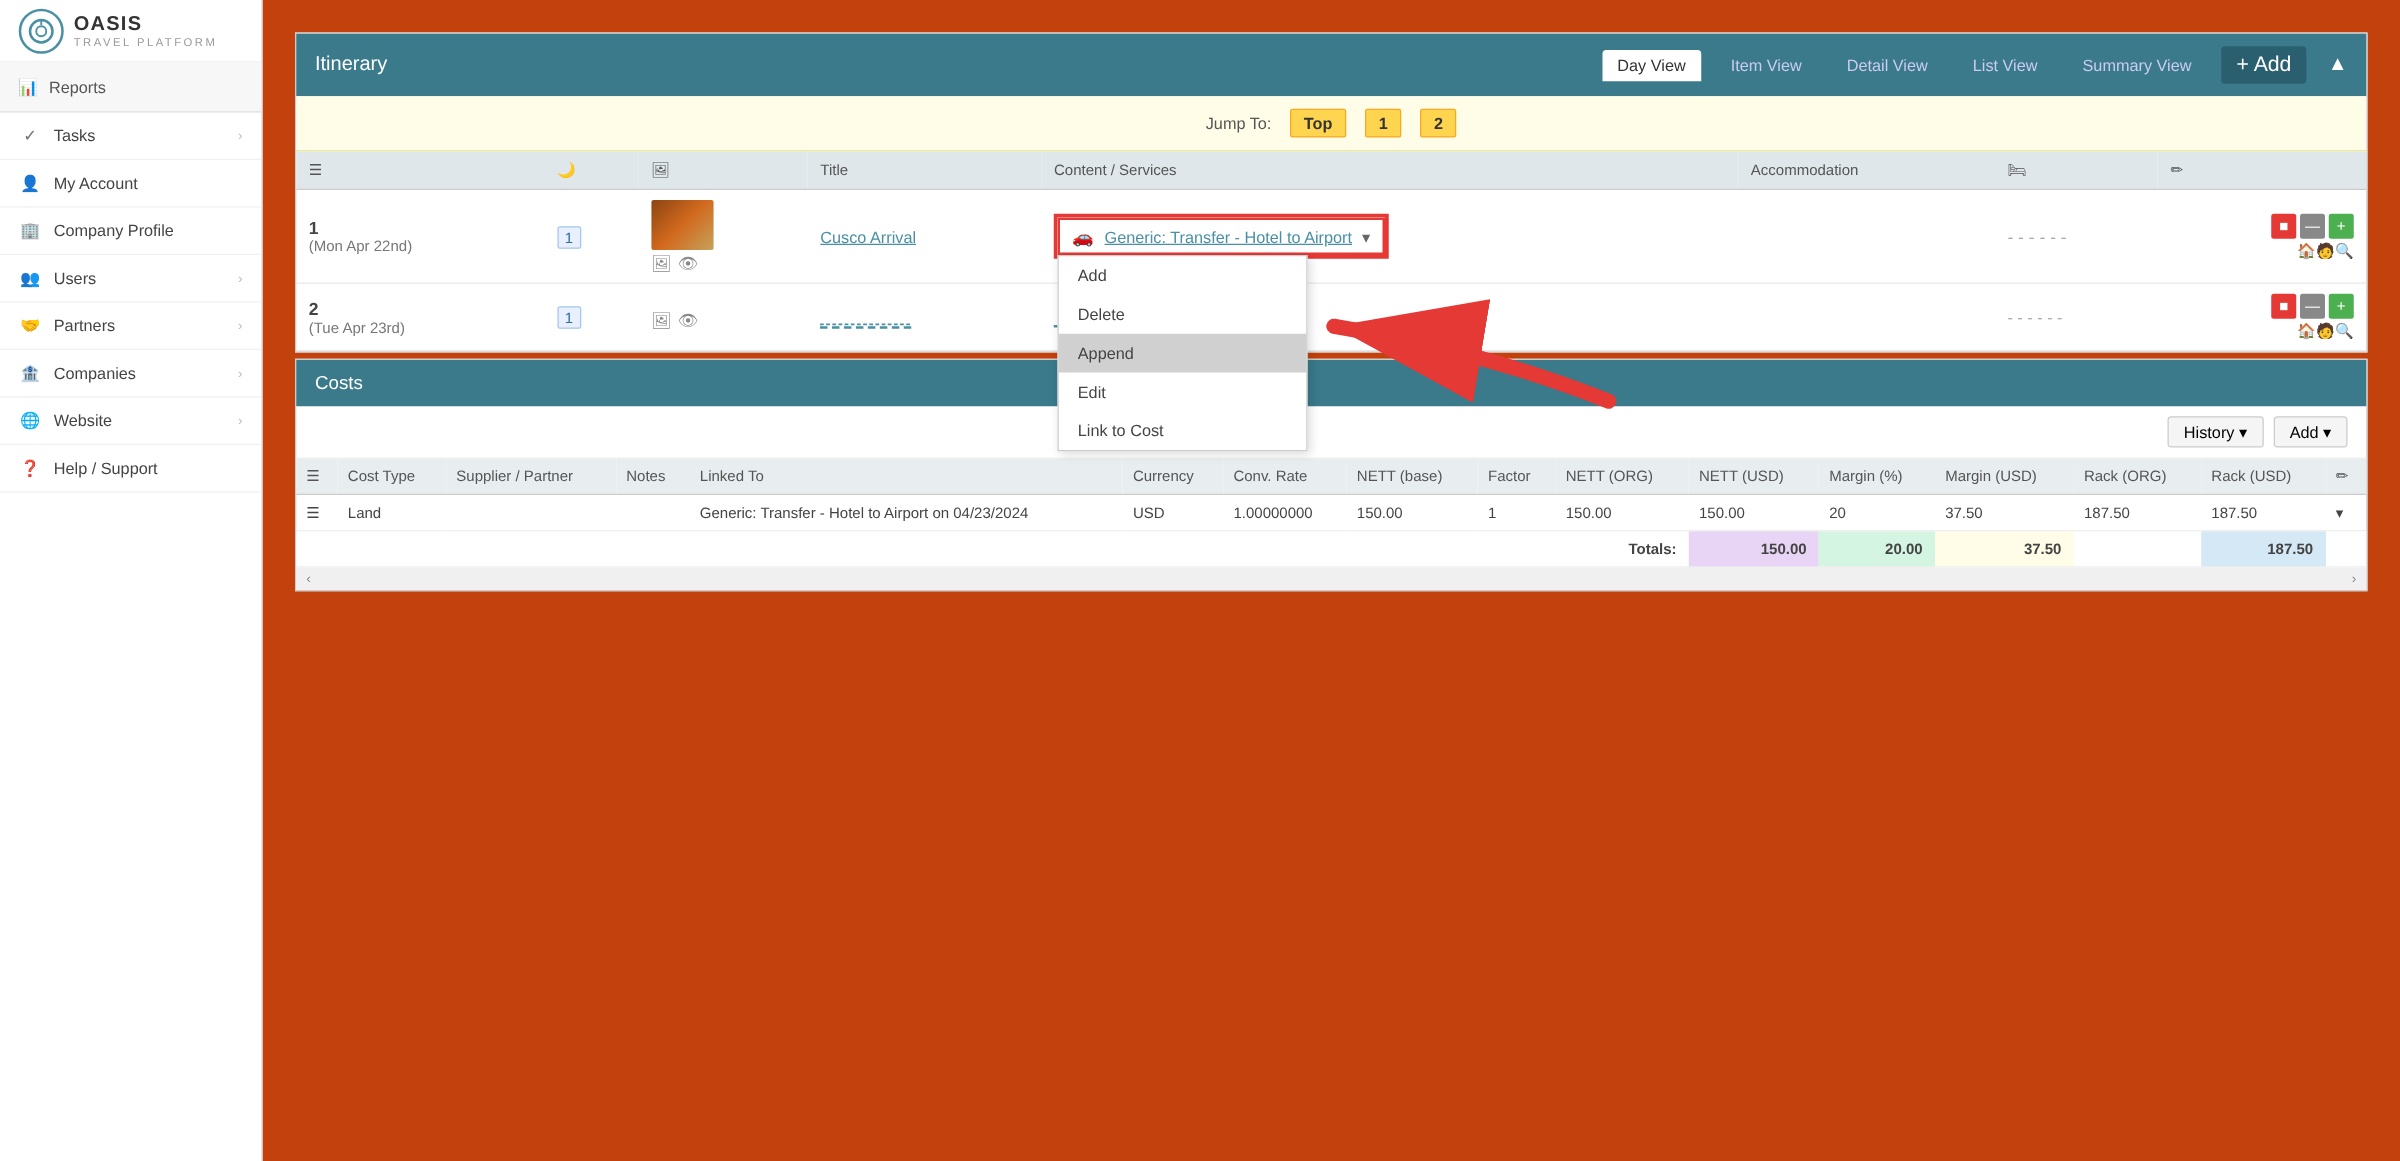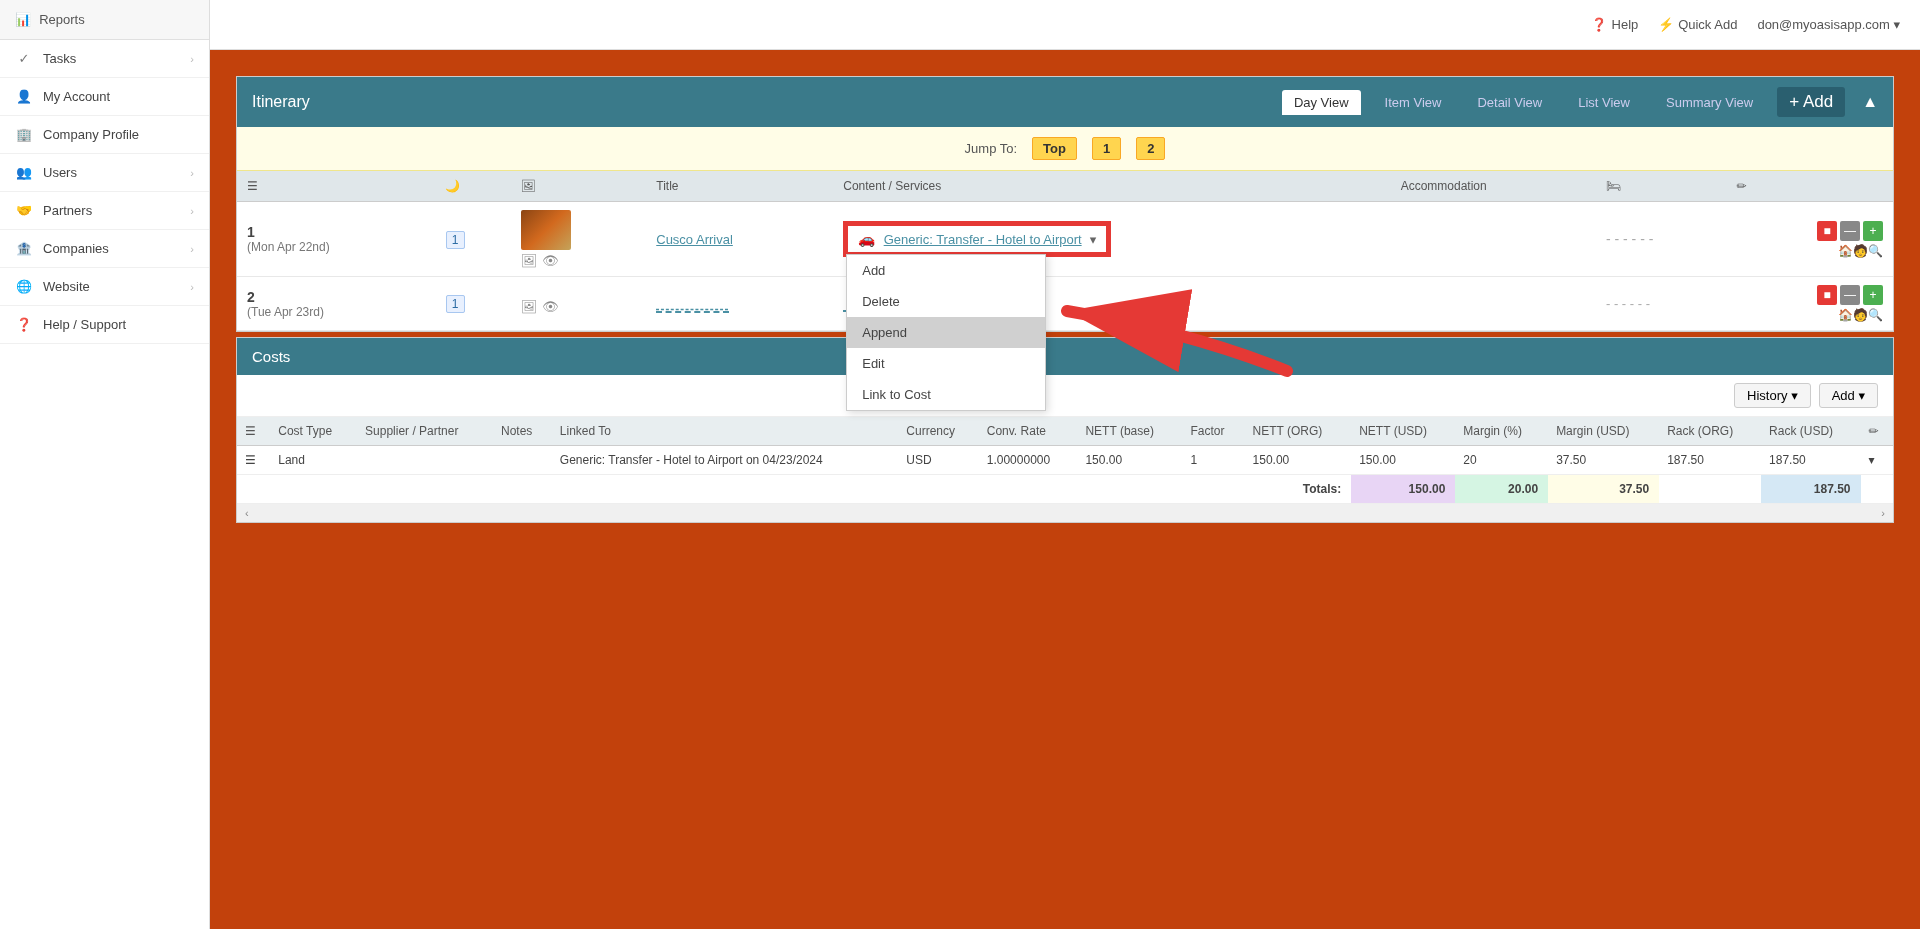--- a/index.html
+++ b/index.html
@@ -322,20 +322,33 @@
 
     
     .itinerary-body {
       position: relative;
     }
   </style>
 </head>
 <body>
 
 <div id="sidebar">
+  <div class="logo-area">
+    <div class="logo-circle">
+      <svg width="22" height="22" viewBox="0 0 22 22">
+        <circle cx="11" cy="11" r="9" fill="none" stroke="#4a90a4" stroke-width="2"></circle>
+        <circle cx="11" cy="11" r="4" fill="none" stroke="#4a90a4" stroke-width="1.5"></circle>
+        <line x1="11" y1="2" x2="11" y2="6" stroke="#4a90a4" stroke-width="1.5"></line>
+      </svg>
+    </div>
+    <div>
+      <div class="logo-text">OASIS</div>
+      <div class="logo-sub">TRAVEL PLATFORM</div>
+    </div>
+  </div>
 
   <div class="sidebar-reports">
     <span>📊</span>
     <span>Reports</span>
   </div>
 
   <div class="sidebar-item">
     <span class="icon">✓</span>
     <span>Tasks</span>
     <span class="chevron">›</span>
@@ -369,34 +382,20 @@
     <span class="chevron">›</span>
   </div>
   <div class="sidebar-item">
     <span class="icon">❓</span>
     <span>Help / Support</span>
   </div>
 </div>
 
 <div id="main">
 
-  <div id="topbar">
-    <span class="topbar-help">
-      <span>❓</span>
-      <span>Help</span>
-    </span>
-    <span class="topbar-quickadd">
-      <span>⚡</span>
-      <span>Quick Add</span>
-    </span>
-    <span class="topbar-user">
-      <span>don@myoasisapp.com</span>
-      <span>▾</span>
-    </span>
-  </div>
 
   <div id="content">
 
     <div class="panel">
       <div class="panel-header">
         <h2>Itinerary</h2>
         <div class="tabs">
           <div class="tab active">Day View</div>
           <div class="tab">Item View</div>
           <div class="tab">Detail View</div>

